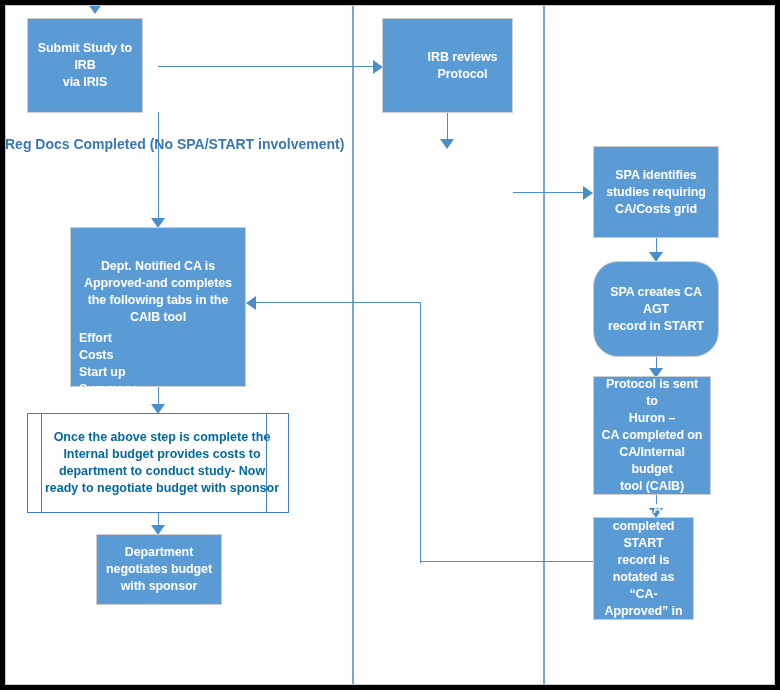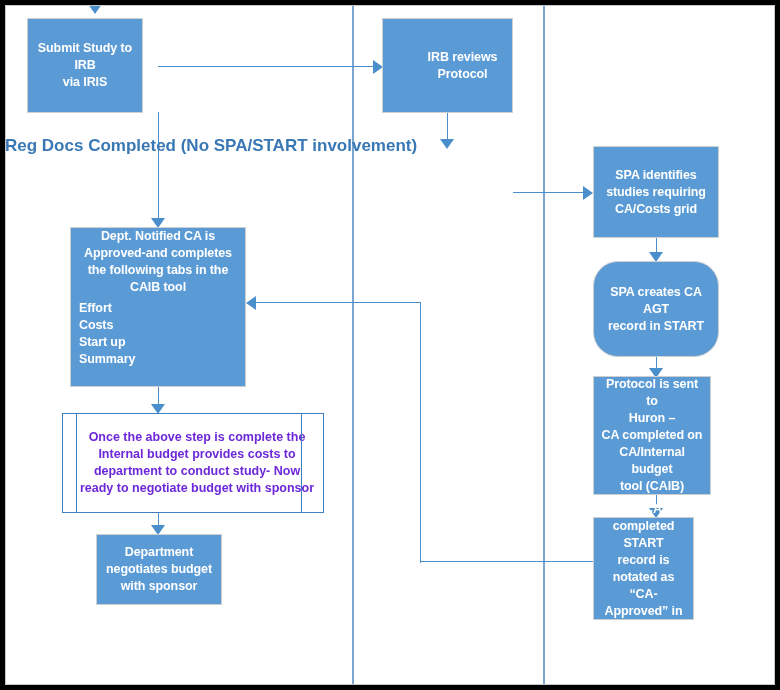--- a/index.html
+++ b/index.html
@@ -58,49 +58,48 @@
     margin-top: 4px;
     white-space: pre-line;
     padding-left: 2px;
   }
   
   .note {
     position: absolute;
     box-sizing: border-box;
     background: #ffffff;
     border: 1px solid #3f7fbf;
-    color: #6d28d9;
+    color: #0369a1;
     font-weight: bold;
     font-size: 12.5px;
     line-height: 17px;
     display: flex;
     align-items: center;
     justify-content: center;
     text-align: center;
     white-space: pre-line;
-    margin-left: 35px;
   }
   .note::before, .note::after {
     content: "";
     position: absolute;
     top: 0; bottom: 0;
     width: 0;
     border-left: 1px solid #3f7fbf;
   }
   .note::before { left: 13px; }
   .note::after  { right: 21px; }
   .note .note-text {
     width: 238px;
     margin-left: 8px;
   }
   .caption {
     position: absolute;
     color: #3a78b5;
     font-weight: bold;
-    font-size: 17px;
+    font-size: 14px;
     white-space: nowrap;
   }
   
   .hline { position: absolute; height: 0; border-top: 1.6px solid #4a8fcc; }
   .vline { position: absolute; width: 0;  border-left: 1.6px solid #4a8fcc; }
   .divider { position: absolute; width: 0; border-left: 2px solid #7aa6cf; }
   .arrow-down {
     position: absolute;
     width: 0; height: 0;
     border-left: 7px solid transparent;
@@ -162,21 +161,21 @@
   <div class="arrow-down" style="left:151px; top:404px;"></div>
 
   <div class="vline" style="left:158px; top:512px; height:18px;"></div>
   <div class="arrow-down" style="left:151px; top:525px;"></div>
 
   <div class="node" style="left:27px; top:18px; width:116px; height:95px;">
     <div class="title">Submit Study to IRB
 via IRIS</div>
   </div>
 
-  <div class="node" style="left:70px; top:227px; width:176px; height:160px; justify-content:flex-start; padding-top:0;">
+  <div class="node" style="left:70px; top:227px; width:176px; height:160px; justify-content:flex-start; padding-top:30px;">
     <div class="title">Dept. Notified  CA is
 Approved-and  completes
 the following tabs in the
 CAIB tool</div>
     <div class="sublist">Effort
 Costs
 Start up
 Summary</div>
   </div>
 

